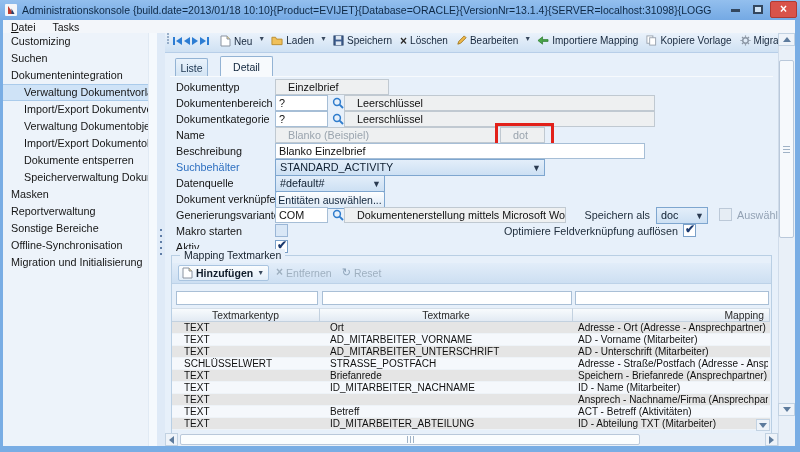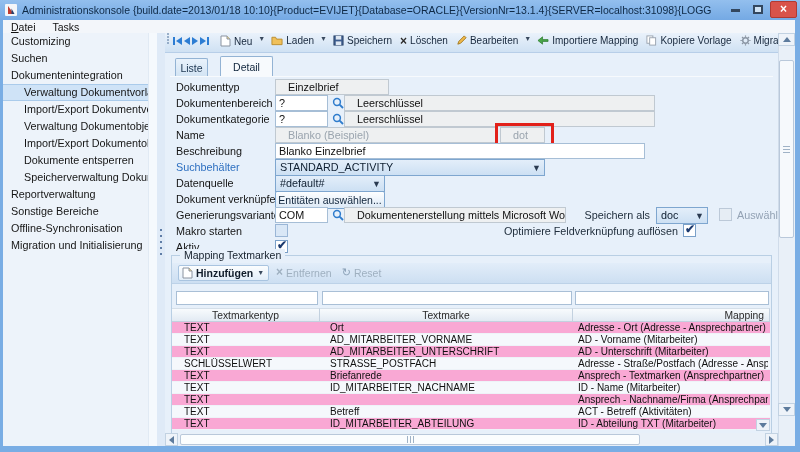--- a/index.html
+++ b/index.html
@@ -89,21 +89,21 @@
   .mbtn.primary{font-weight:bold;border:1px solid #a9c4e0;border-radius:2px;background:linear-gradient(#fbfdfe,#e3eef9)}
   .mbtn.disabled{color:#9fb0c0}
   .bigx{font-size:12px;font-weight:bold;color:#2b2b2b;line-height:10px}
   .mbtn.disabled .bigx{color:#9fb0c0}
   .refresh{font-size:11px;color:#8aa0b6;line-height:10px}
 
   .filter{position:absolute;top:291px;height:14px;background:#fff;border:1px solid #a9bfd6;font-family:"Liberation Sans",sans-serif;font-size:10px;padding:0 2px}
   .th{position:absolute;top:308px;height:14px;line-height:14px;font-size:10.3px;color:#2a2a2a;
     background:linear-gradient(#f8fbfd,#e2eaf3);border-right:1px solid #c3d1df;border-top:1px solid #d5dfe9;border-bottom:1px solid #c3d1df;text-align:center;white-space:nowrap;overflow:hidden}
   .th.right{text-align:right;padding-right:5px}
-  .tbody{position:absolute;left:172px;top:322px;width:598px;height:108px;background:#f9a8d4}
+  .tbody{position:absolute;left:172px;top:322px;width:598px;height:108px;background:#e5e5e5}
   .trow{position:relative;height:12px;line-height:12px;font-size:10px;color:#101010;border-bottom:1px solid #eef3f8}
   .trow:nth-child(even){background:#f5f8fc}
   .td{position:absolute;top:0;height:12px;white-space:nowrap;overflow:hidden}
   .td.c1{left:12px;width:136px}
   .td.c2{left:158px;width:243px}
   .td.c3{left:406px;width:190px}
 
   
   .sbtn{position:absolute;background:#eef3f9;border:1px solid #c2d2e2;display:flex;align-items:center;justify-content:center}
   .arr-up{width:0;height:0;border-left:4px solid transparent;border-right:4px solid transparent;border-bottom:5px solid #5d7b9d}
@@ -148,20 +148,21 @@
   <div class="sidebar">
     <div class="side-item lvl0">Customizing</div>
     <div class="side-item lvl0">Suchen</div>
     <div class="side-item lvl0">Dokumentenintegration</div>
     <div class="side-item lvl1 selected">Verwaltung Dokumentvorlagen</div>
     <div class="side-item lvl1">Import/Export Dokumentvorlagen</div>
     <div class="side-item lvl1">Verwaltung Dokumentobjekte</div>
     <div class="side-item lvl1">Import/Export Dokumentobjekte</div>
     <div class="side-item lvl1">Dokumente entsperren</div>
     <div class="side-item lvl1">Speicherverwaltung Dokumente</div>
+    <div class="side-item lvl0">Masken</div>
     <div class="side-item lvl0">Reportverwaltung</div>
     <div class="side-item lvl0">Sonstige Bereiche</div>
     <div class="side-item lvl0">Offline-Synchronisation</div>
     <div class="side-item lvl0">Migration und Initialisierung</div>
   </div>
   <div class="side-strip"></div>
   <div class="splitter">
     <div class="split-dots">
         <i></i>
         <i></i>
@@ -377,21 +378,21 @@
         <span class="td c3">AD - Unterschrift (Mitarbeiter)</span>
       </div>
     <div class="trow">
         <span class="td c1">SCHLÜSSELWERT</span>
         <span class="td c2">STRASSE_POSTFACH</span>
         <span class="td c3">Adresse - Straße/Postfach (Adresse - Ansprechpartner)</span>
       </div>
     <div class="trow">
         <span class="td c1">TEXT</span>
         <span class="td c2">Briefanrede</span>
-        <span class="td c3">Ansprech - Textmarken (Ansprechpartner)</span>
+        <span class="td c3">Speichern - Briefanrede (Ansprechpartner)</span>
       </div>
     <div class="trow">
         <span class="td c1">TEXT</span>
         <span class="td c2">ID_MITARBEITER_NACHNAME</span>
         <span class="td c3">ID - Name (Mitarbeiter)</span>
       </div>
     <div class="trow">
         <span class="td c1">TEXT</span>
         <span class="td c3">Ansprech - Nachname/Firma (Ansprechpartner)</span>
       </div>

